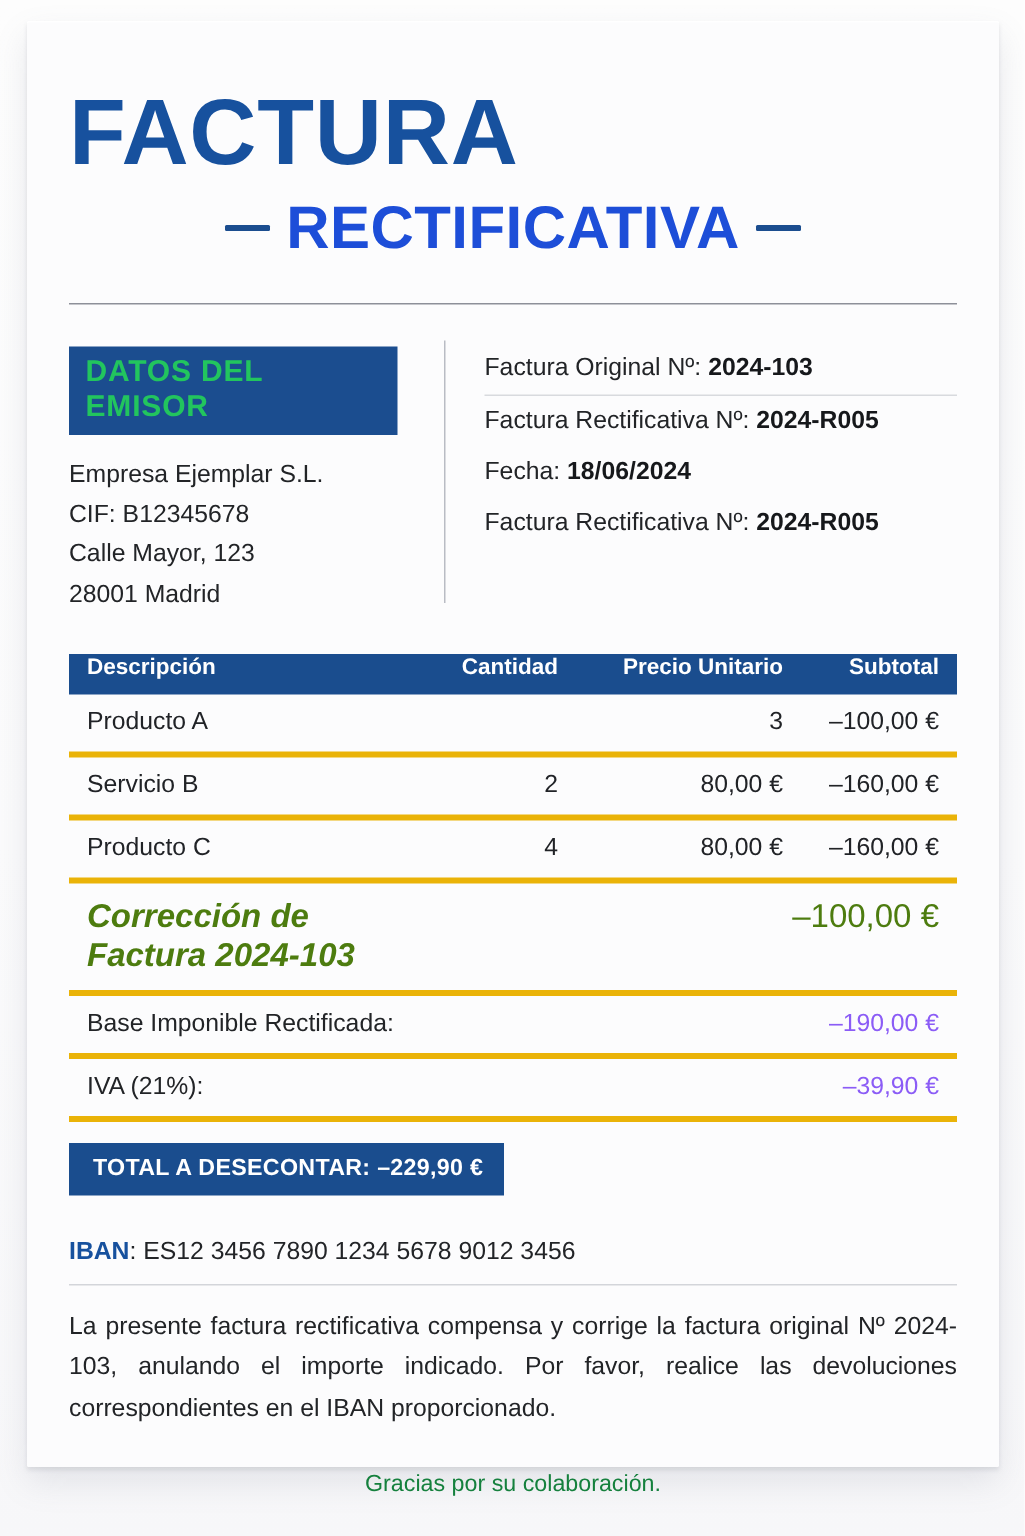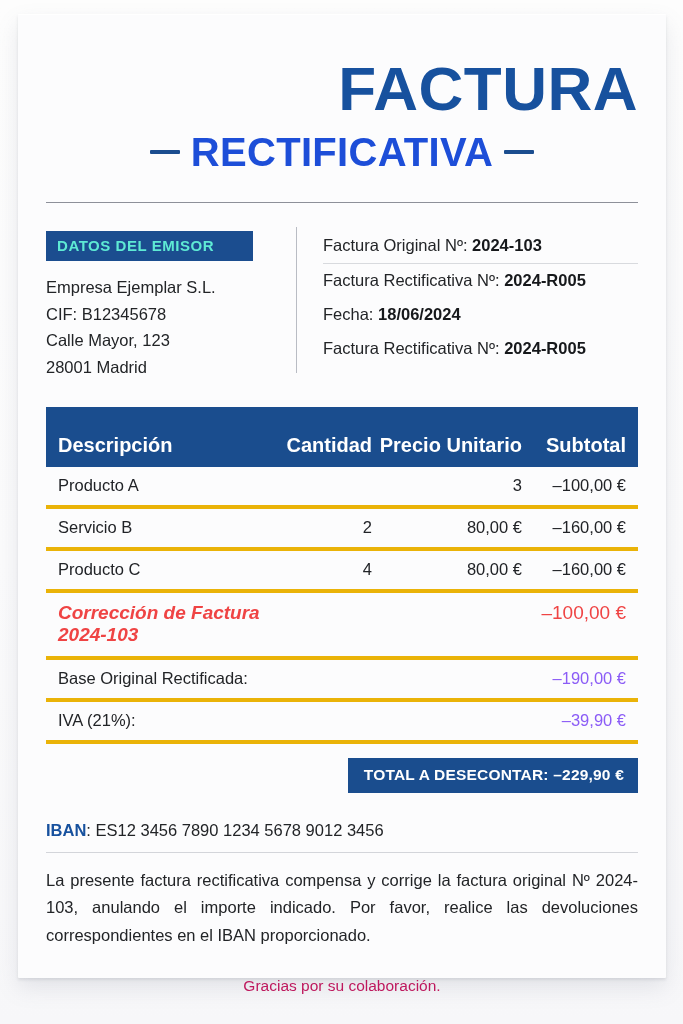--- a/index.html
+++ b/index.html
@@ -50,21 +50,21 @@
   }
   #inner {
     position: absolute;
     left: 28px;
     top: 0;
     width: 592px;
     height: 964px;
   }
 
   
-  .title-block { text-align: right; padding-top: 44px; }
+  .title-block { text-align: left; padding-top: 44px; }
   .doc-title {
     font-size: 62px;
     font-weight: bold;
     letter-spacing: 0.5px;
     color: #17519e;
     line-height: 1;
     font-family: "Liberation Sans", sans-serif;
   }
   .subtitle-row {
     display: flex;
@@ -104,25 +104,25 @@
     width: 1px;
     background: #b9bcc4;
     margin: 4px 0 8px 0;
     flex: none;
   }
   .info-right { flex: 1; padding-left: 26px; padding-top: 6px; }
 
   .badge-emisor {
     display: inline-block;
     background: #1b4d8f;
-    color: #5eead4;
-    font-size: 15px;
+    color: #22c55e;
+    font-size: 20px;
     font-weight: bold;
     letter-spacing: 0.55px;
-    padding: 6px 14px 7px 11px;
+    padding: 6px 26px 7px 11px;
     width: 182px;
     box-sizing: content-box;
   }
   .emisor-lines { margin-top: 13px; }
   .emisor-line {
     font-size: 16.5px;
     color: #222427;
     line-height: 1.62;
   }
 
@@ -135,51 +135,51 @@
   .meta-row.no-rule { border-top: none; }
   .meta-row b { font-weight: bold; color: #16181b; }
 
   
   .table { margin-top: 26px; }
   .t-head {
     display: flex;
     background: #1a4d8e;
     color: #ffffff;
     font-weight: bold;
-    font-size: 20px;
-    padding: 27px 12px 10px 12px;
+    font-size: 15px;
+    padding: 0 12px 10px 12px;
   }
   .t-row {
     display: flex;
     font-size: 16.5px;
     color: #212327;
     padding: 9px 12px 10px 12px;
     border-bottom: 4px solid #eab308;
   }
   .t-row:first-of-type { border-top: none; }
   .c-desc { flex: 1; text-align: left; }
   .c-qty  { width: 104px; text-align: right; flex: none; }
   .c-price{ width: 150px; text-align: right; flex: none; }
   .c-sub  { width: 104px; text-align: right; flex: none; }
 
   .t-row.correction {
-    color: #ef4444;
+    color: #4d7c0f;
     font-style: italic;
     font-weight: bold;
-    font-size: 19px;
+    font-size: 22px;
   }
   .t-row.correction .c-sub { font-style: normal; font-weight: normal; }
 
   .t-row.summary .c-desc { color: #222427; }
   .t-row.summary .c-sub  { color: #8b5cf6; }
 
   
   .total-wrap {
     display: flex;
-    justify-content: flex-end;
+    justify-content: flex-start;
     margin-top: 14px;
   }
   .total-badge {
     background: #1a4d8e;
     color: #ffffff;
     font-size: 15.5px;
     font-weight: bold;
     letter-spacing: 0.2px;
     padding: 8px 14px 9px 16px;
   }
@@ -198,21 +198,21 @@
     margin-top: 14px;
     font-size: 16.5px;
     line-height: 1.66;
     color: #222427;
     text-align: justify;
   }
   .thanks {
     margin-top: 28px;
     text-align: center;
     font-size: 15.5px;
-    color: #be185d;
+    color: #15803d;
   }
 </style>
 </head>
 <body>
 
 <div id="page">
   <div id="sheet">
     <div id="inner">
 
       <div class="title-block">
@@ -286,21 +286,21 @@
         </div>
 
         <div class="t-row correction">
           <span class="c-desc">Corrección de Factura 2024-103</span>
           <span class="c-qty"></span>
           <span class="c-price"></span>
           <span class="c-sub">–100,00 €</span>
         </div>
 
         <div class="t-row summary">
-          <span class="c-desc">Base Original Rectificada:</span>
+          <span class="c-desc">Base Imponible Rectificada:</span>
           <span class="c-qty"></span>
           <span class="c-price"></span>
           <span class="c-sub">–190,00 €</span>
         </div>
         <div class="t-row summary">
           <span class="c-desc">IVA (21%):</span>
           <span class="c-qty"></span>
           <span class="c-price"></span>
           <span class="c-sub">–39,90 €</span>
         </div>

